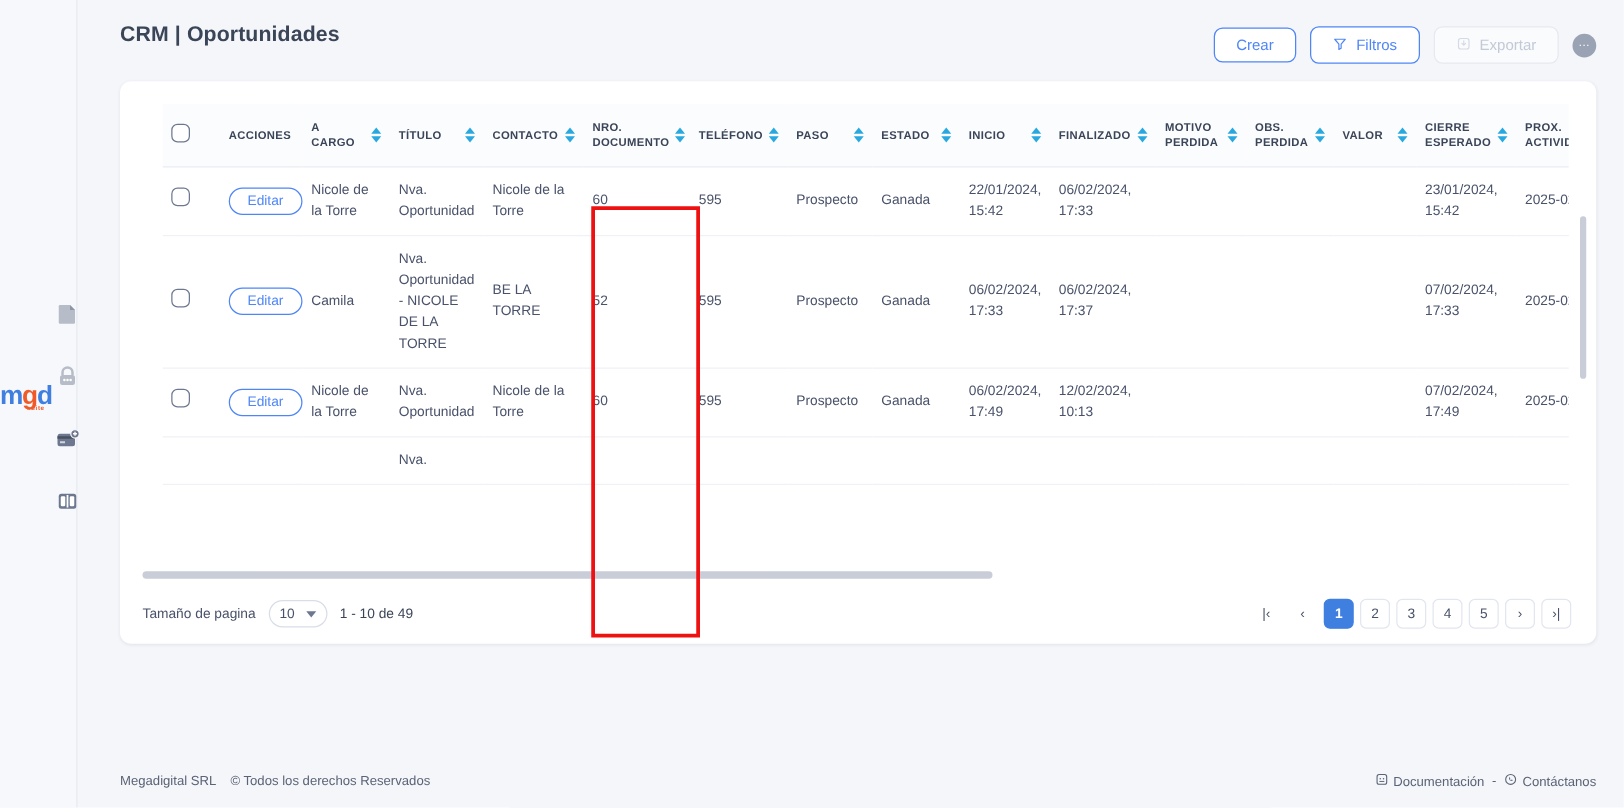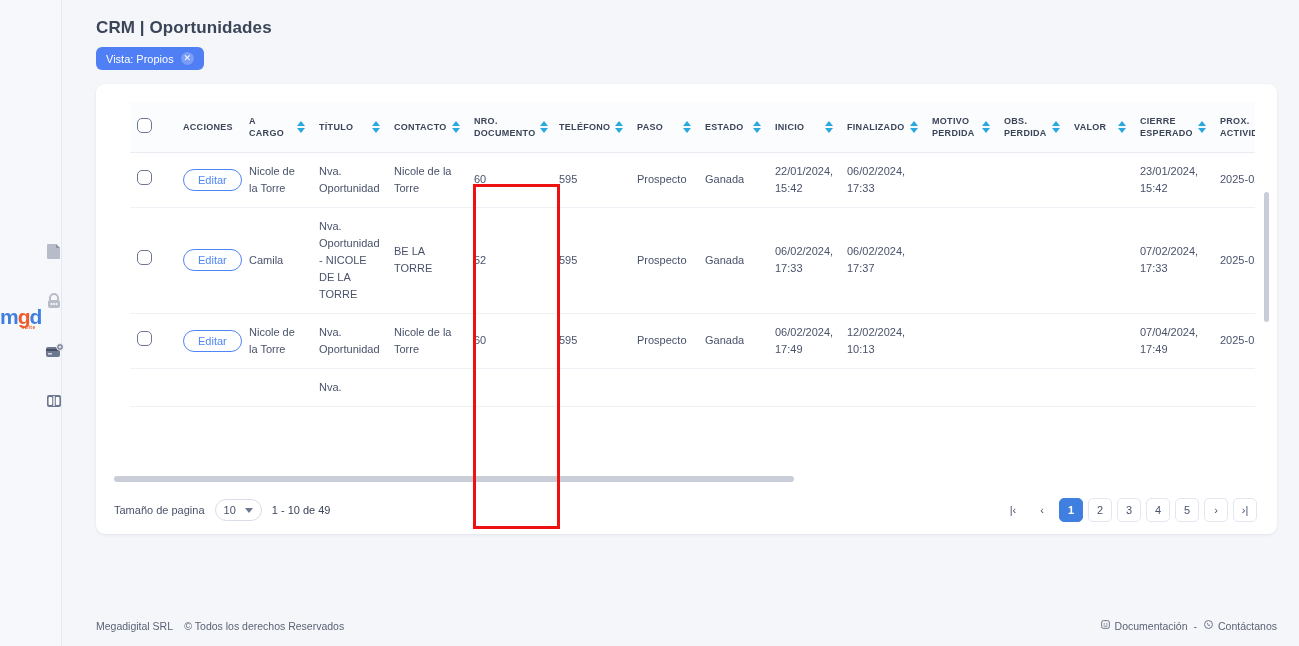--- a/index.html
+++ b/index.html
@@ -225,28 +225,43 @@
     </div>
 
     <div class="spacer"></div>
 
   </div>
 
   <div class="main">
 
     <div class="topbar">
       <div class="page-title">CRM | Oportunidades</div>
+      <div class="top-actions">
+        <button class="btn">Crear</button>
+        <button class="btn">
+          <span>
+            <svg width="12" height="12" viewBox="0 0 20 20">
+                <path d="M3 4h14l-5.5 6.5V16l-3 1.5v-7z" fill="none" stroke="#4f86f7" stroke-width="1.6" stroke-linejoin="round"></path>
+              </svg>
+          </span>
+          <span>Filtros</span>
+        </button>
+        <button class="btn disabled">
+          <span>
+            <svg width="12" height="12" viewBox="0 0 20 20">
+                <rect x="3" y="3" width="14" height="14" rx="3" fill="none" stroke="#d5dae4" stroke-width="1.6"></rect>
+                <path d="M10 6v6m-2.5-2.5L10 12l2.5-2.5" stroke="#d5dae4" stroke-width="1.5" fill="none" stroke-linecap="round"></path>
+              </svg>
+          </span>
+          <span>Exportar</span>
+        </button>
+        <div class="kebab">...</div>
+      </div>
     </div>
 
-    <div class="chip-row">
-      <span class="chip">
-        <span>Vista: Propios</span>
-        <span class="chip-x">✕</span>
-      </span>
-    </div>
 
     <div class="card">
 
       <div class="table-wrap">
         <table>
           <thead>
             <tr id="hrow">
                 <th style="width: 46px;"><span class="chkbox"></span></th>
                 <th style="width: 66px;">
                   <div class="th-inner">
@@ -422,21 +437,21 @@
                 <td><span>Nicole de la Torre</span></td>
                 <td><span>60</span></td>
                 <td><span>595</span></td>
                 <td><span>Prospecto</span></td>
                 <td><span>Ganada</span></td>
                 <td><span>06/02/2024, 17:49</span></td>
                 <td><span>12/02/2024, 10:13</span></td>
                 <td><span></span></td>
                 <td><span></span></td>
                 <td><span></span></td>
-                <td><span>07/04/2024, 17:49</span></td>
+                <td><span>07/02/2024, 17:49</span></td>
                 <td><span>2025-02-</span></td>
               </tr>
               <tr>
                 <td></td>
                 <td></td>
                 <td><span></span></td>
                 <td><span style="vertical-align: top;">Nva.</span></td>
                 <td><span></span></td>
                 <td><span></span></td>
                 <td><span></span></td>

